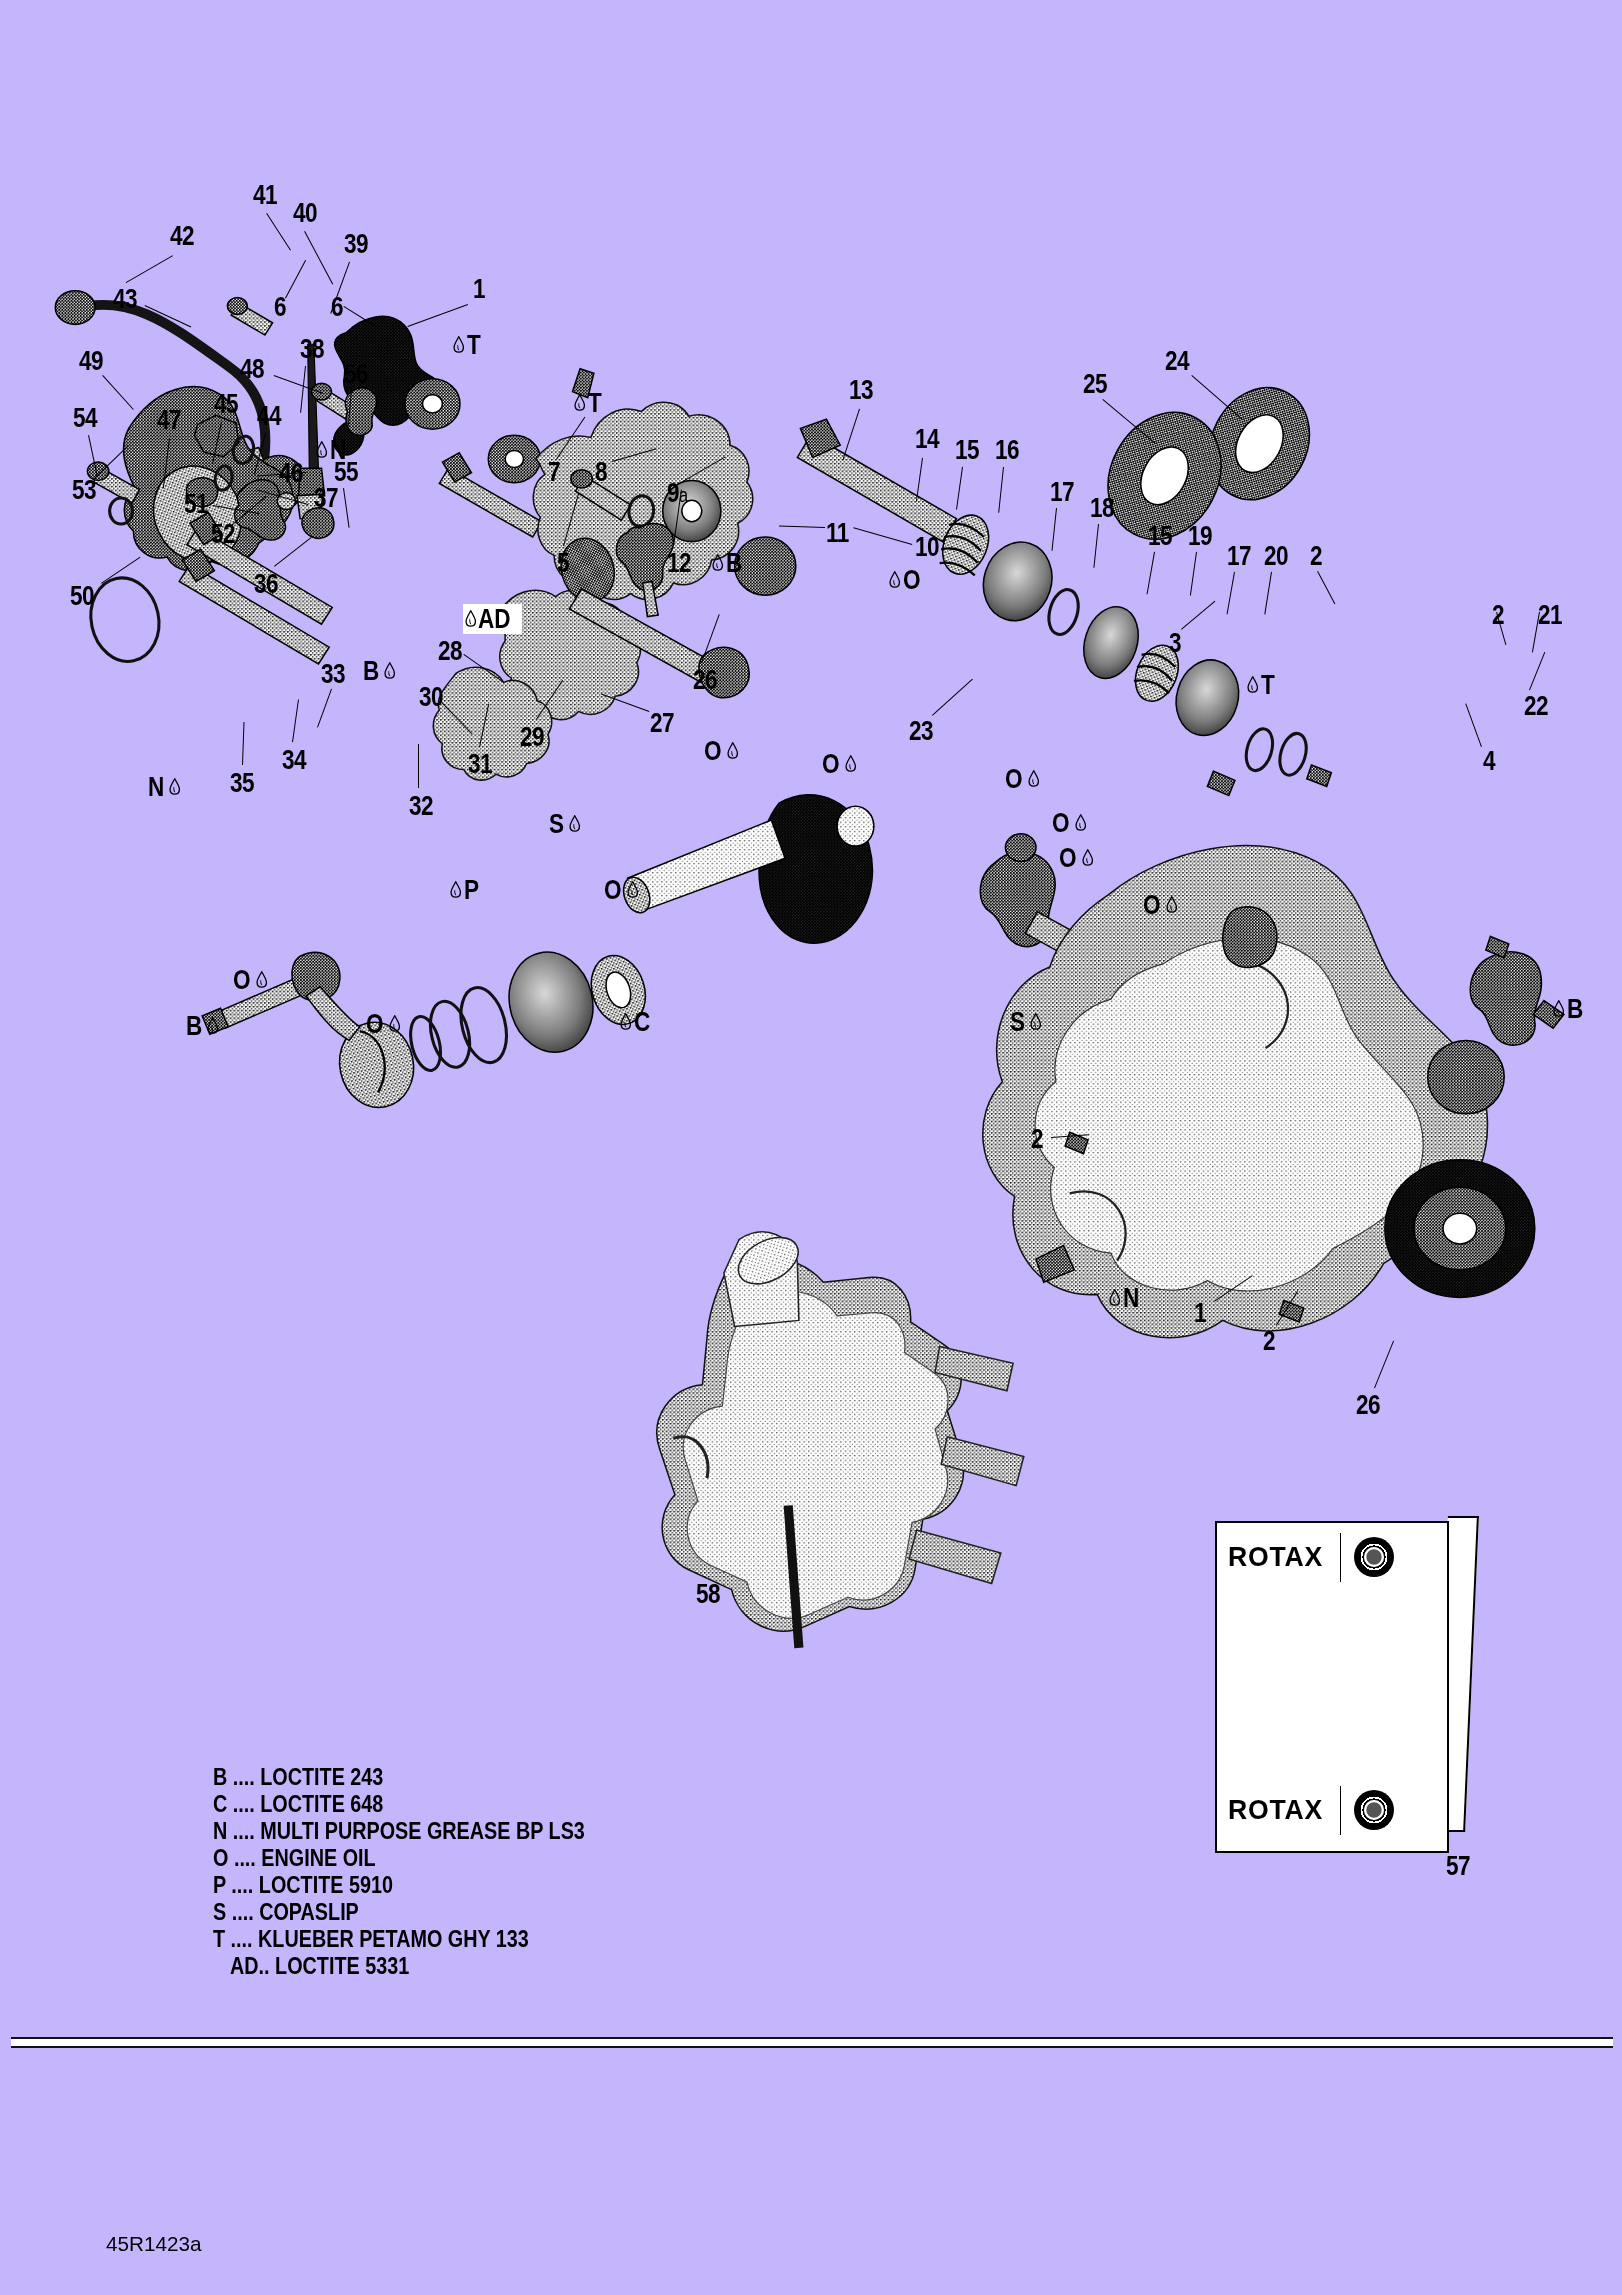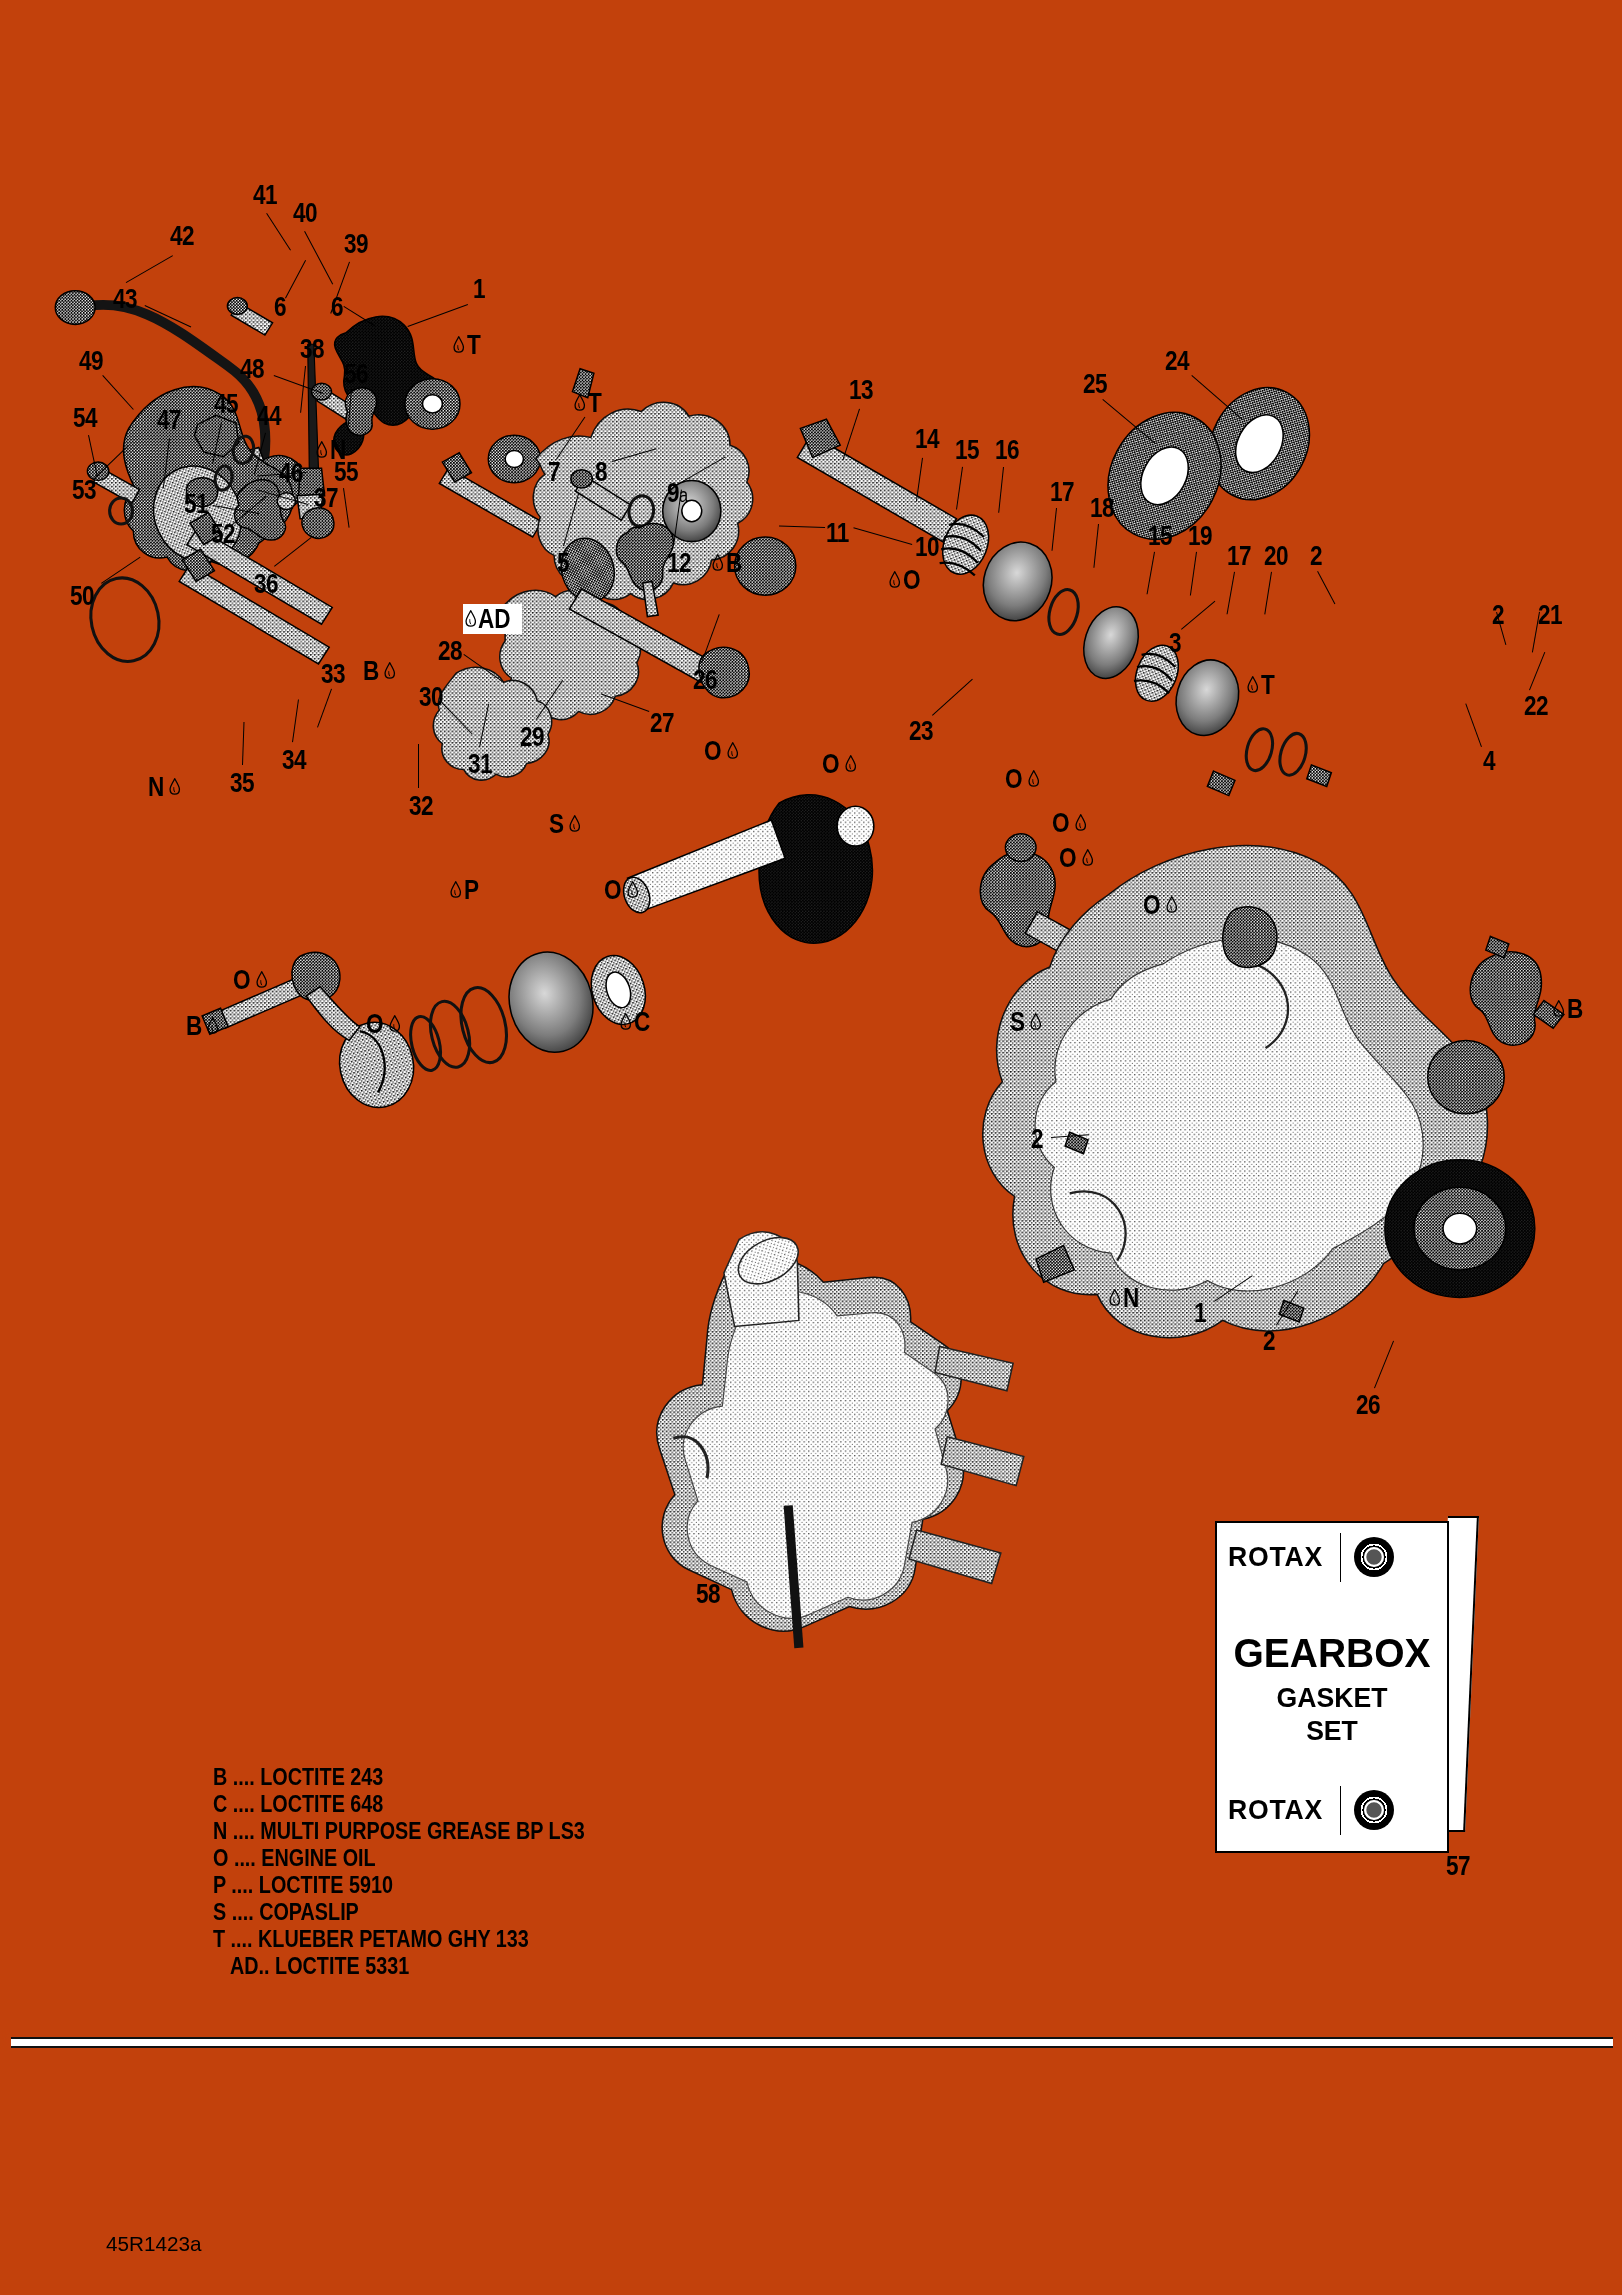--- a/index.html
+++ b/index.html
@@ -5,21 +5,21 @@
 <style>
   html,body{margin:0;padding:0;background:#fff;}
   body{
     font-family:"Liberation Sans", sans-serif;
     -webkit-font-smoothing:antialiased;
   }
   #page{
     position:relative;
     width:1623px;
     height:2295px;
-    background:#c2410c;
+    background:#c4b5fd;
     overflow:hidden;
   }
 
   
   .callout{
     position:absolute;
     font-family:"Liberation Sans", sans-serif;
     font-weight:bold;
     font-size:27.5px;
     line-height:1;
@@ -851,25 +851,20 @@
     </div>
 
   <div id="gasket">
     <div class="flap"></div>
     <div class="env">
       <div class="rotax-row" style="top:12.2px;">
         <span class="rotax-word">ROTAX</span>
         <span class="rotax-div"></span>
         <span class="rotax-mark"></span>
       </div>
-      <div class="title">
-        <span class="t1">GEARBOX</span>
-        <span class="t2">GASKET</span>
-        <span class="t3">SET</span>
-      </div>
       <div class="rotax-row" style="top:265px;">
         <span class="rotax-word">ROTAX</span>
         <span class="rotax-div"></span>
         <span class="rotax-mark"></span>
       </div>
     </div>
     <div class="callout" style="left:231px; top:331px;">57</div>
   </div>
 
   <div id="rule"></div>

